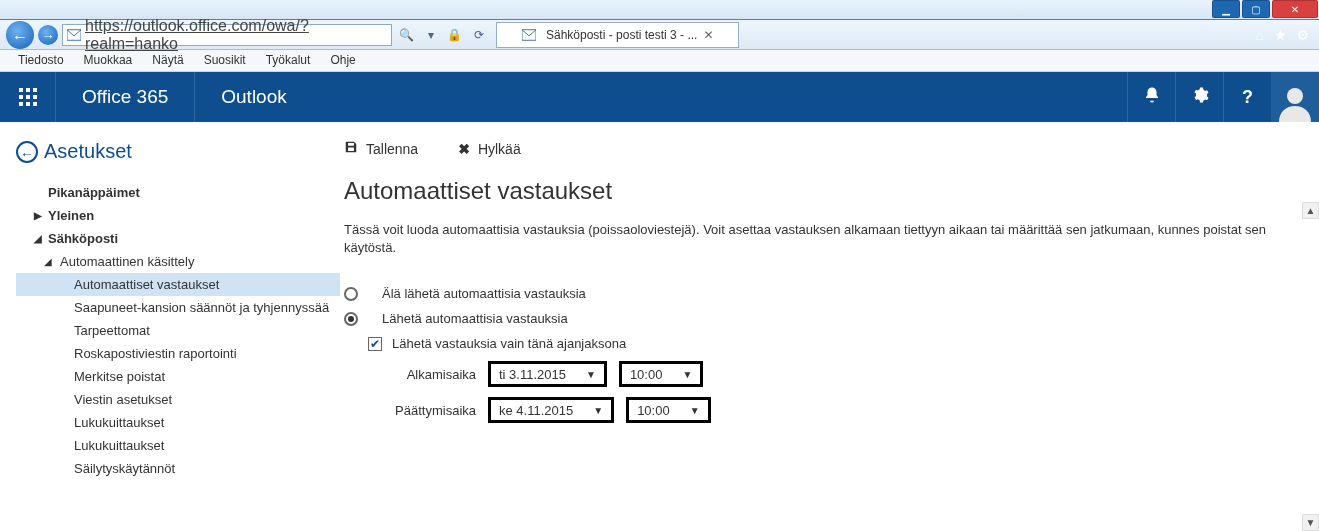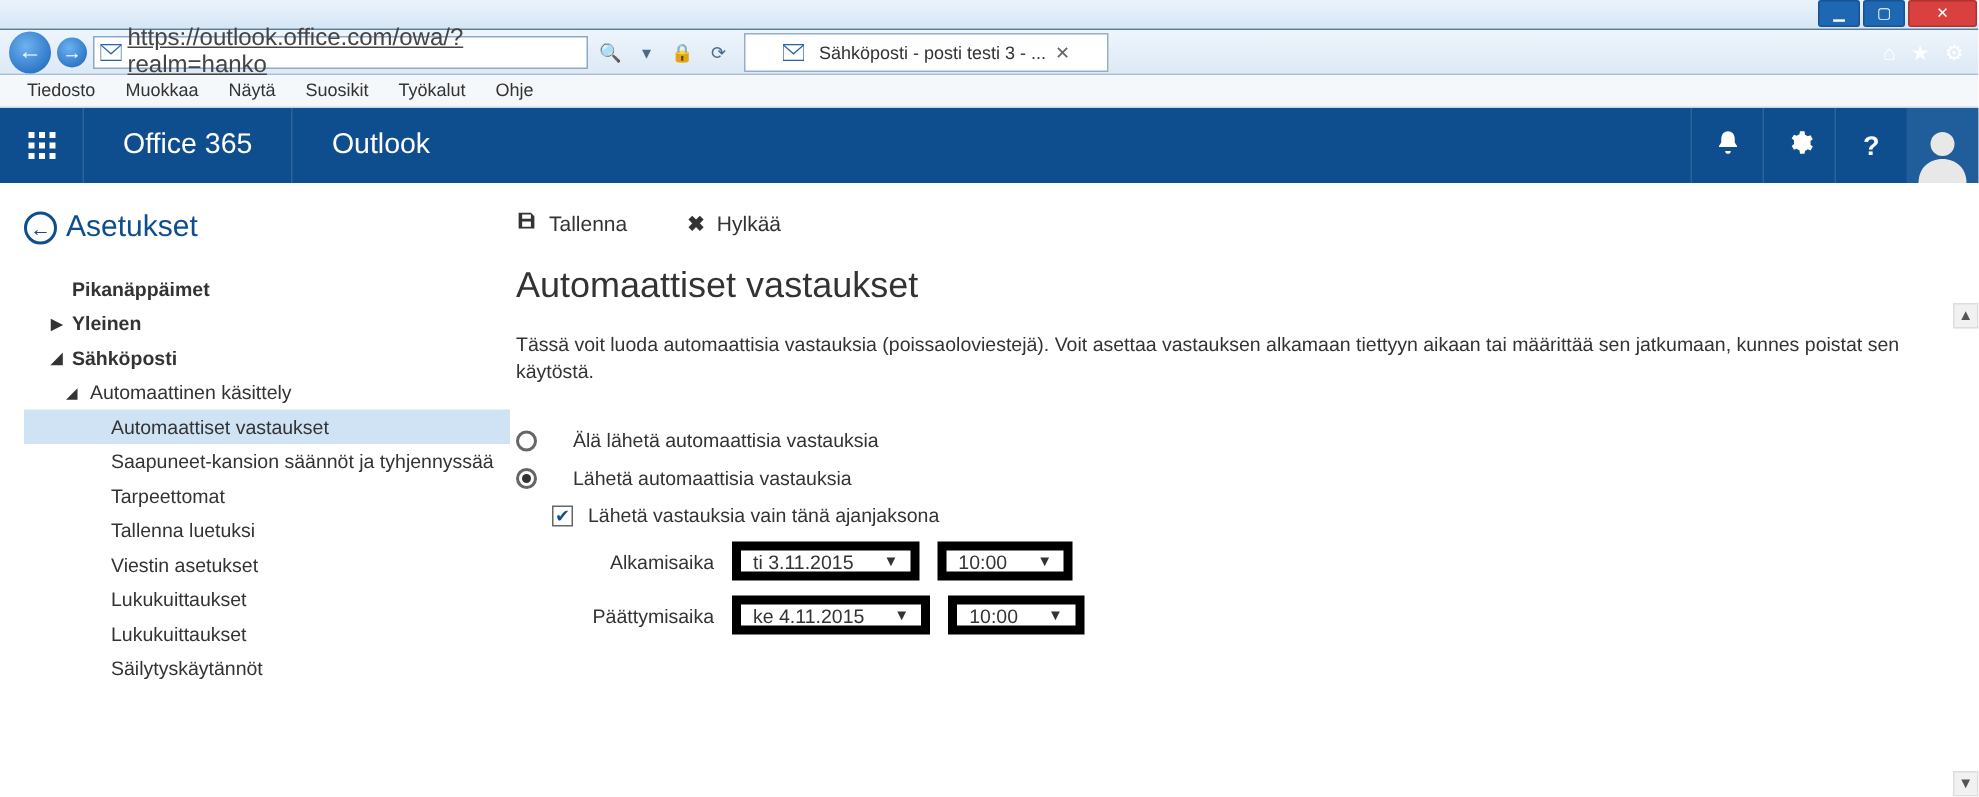--- a/index.html
+++ b/index.html
@@ -56,21 +56,21 @@
   h1.page-title { font-size:24px; font-weight:400; color:#333; margin-bottom:16px; padding-left:4px; }
   .description { font-size:13px; color:#333; margin-bottom:24px; line-height:1.4; padding-left:4px; padding-right:30px; }
 
   .radio-row { display:flex; align-items:center; gap:24px; padding:5px 4px; font-size:13px; }
   .radio { width:14px; height:14px; border:2px solid #666; border-radius:50%; display:inline-flex; align-items:center; justify-content:center; cursor:pointer; flex-shrink:0; }
   .radio.checked::after { content:""; width:6px; height:6px; background:#333; border-radius:50%; }
   .check-row { display:flex; align-items:center; gap:10px; padding:5px 4px 5px 28px; font-size:13px; }
   .checkbox { width:14px; height:14px; border:1px solid #666; display:inline-flex; align-items:center; justify-content:center; cursor:pointer; color:#0f4e8e; font-size:12px; flex-shrink:0;}
   .date-row { display:flex; align-items:center; gap:12px; padding:5px 4px 5px 46px; font-size:13px; }
   .date-label { width:90px; text-align:right; }
-  .dropdown { border:6px solid #000000; height:26px; display:inline-flex; align-items:center; padding:0 8px; background:#fff; cursor:pointer; gap:20px; font-size:13px; }
+  .dropdown { border:3px solid #000000; height:26px; display:inline-flex; align-items:center; padding:0 8px; background:#fff; cursor:pointer; gap:20px; font-size:13px; }
   .dd-caret { font-size:10px; color:#333; }
 
   .scroll-arrow { position:absolute; right:0; width:17px; height:17px; background:#f1f1f1; border:1px solid #ddd; display:flex; align-items:center; justify-content:center; font-size:10px; color:#555; cursor:pointer; }
   .scroll-up { top: 80px; }
   .scroll-down { bottom: 0; }
 </style>
 </head>
 <body>
 
 <div class="window-controls">
@@ -182,21 +182,22 @@
       </div>
       <div class="nav-sub">
         <div class="nav-node">
           <span class="caret">◢</span>
           <span>Automaattinen käsittely</span>
         </div>
         <div class="nav-sub2">
           <div class="nav-node selected">Automaattiset vastaukset</div>
           <div class="nav-node">Saapuneet-kansion säännöt ja tyhjennyssää</div>
           <div class="nav-node">Tarpeettomat</div>
-          <div class="nav-node">Tallenna luetuksi</div>
+          <div class="nav-node">Roskapostiviestin raportointi</div>
+          <div class="nav-node">Merkitse poistat</div>
           <div class="nav-node">Viestin asetukset</div>
           <div class="nav-node">Lukukuittaukset</div>
           <div class="nav-node">Lukukuittaukset</div>
           <div class="nav-node">Säilytyskäytännöt</div>
         </div>
       </div>
     </div>
   </div>
 
   <div class="main-col">

